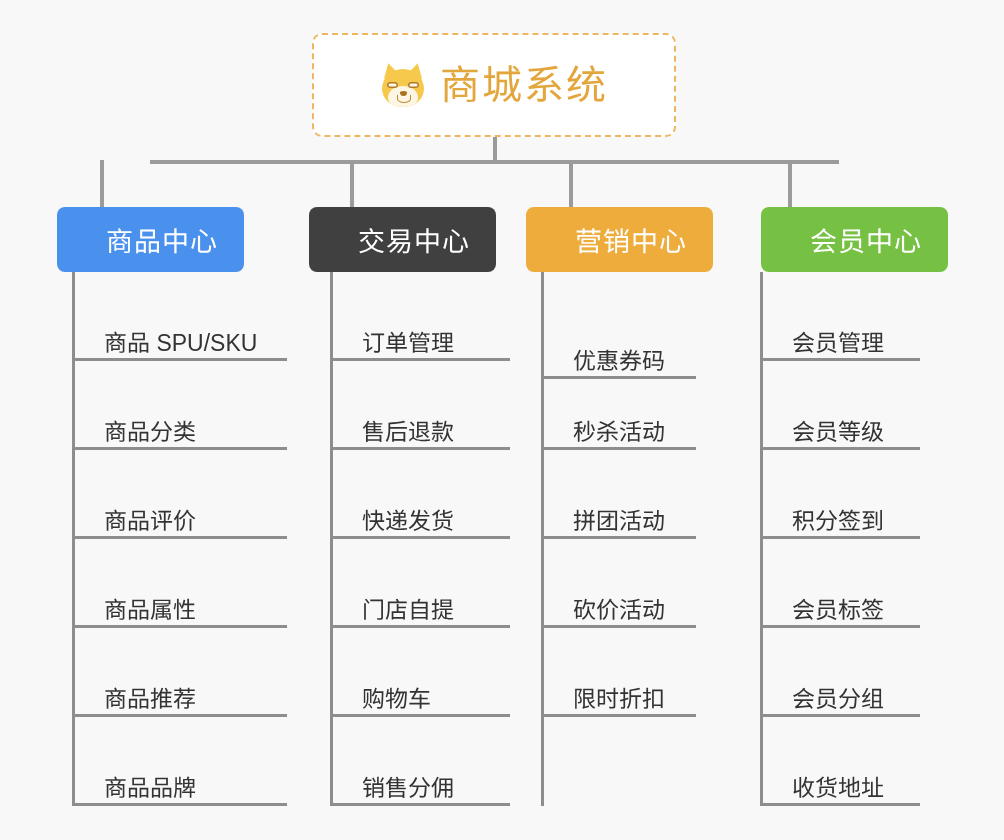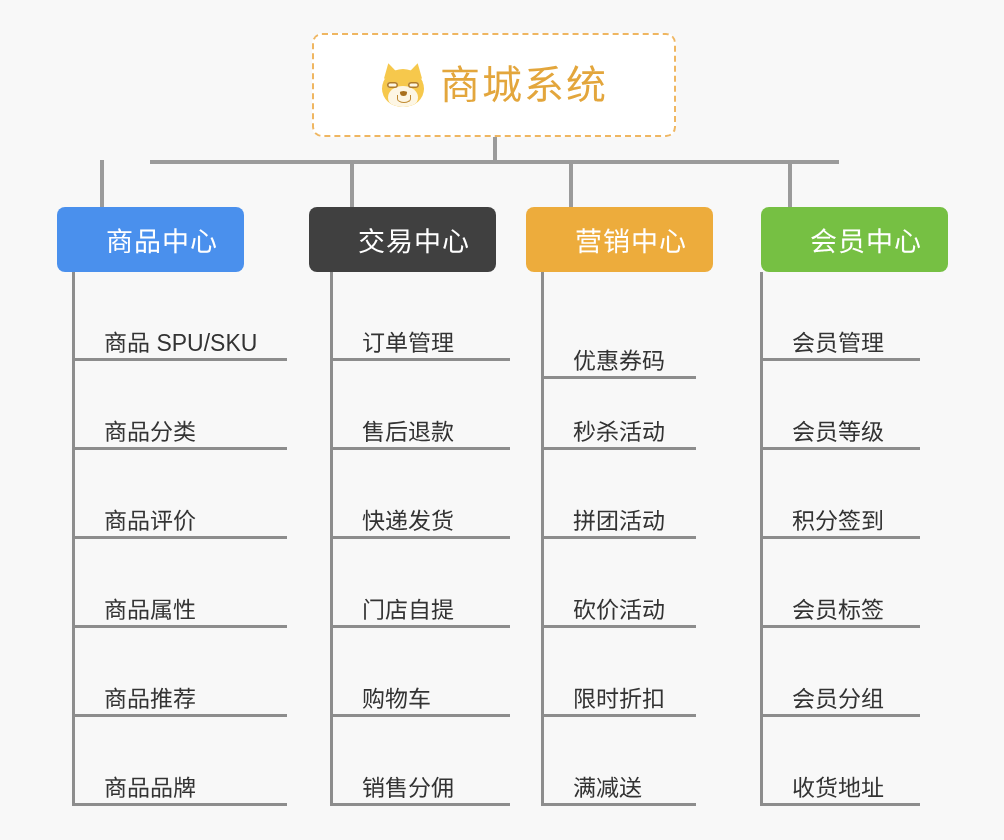--- a/index.html
+++ b/index.html
@@ -300,24 +300,20 @@
           <span class="item-rule" style="width: 155px;"></span>
         </div>
         <div class="item" style="top: 267px;">
           <span class="item-label">砍价活动</span>
           <span class="item-rule" style="width: 155px;"></span>
         </div>
         <div class="item" style="top: 356px;">
           <span class="item-label">限时折扣</span>
           <span class="item-rule" style="width: 155px;"></span>
         </div>
-        <div class="item" style="top: 445px;">
-          <span class="item-label">满减送</span>
-          <span class="item-rule" style="width: 155px;"></span>
-        </div>
       </div>
       <div class="conn conn-drop" style="left: 788px;"></div>
       <div class="branch-box" style="left: 745px; background: rgb(118, 192, 67); margin-left: 16px;">
         <span>会员中心</span>
       </div>
       <div class="column" style="left: 760px; height: 534px;">
         <div class="col-spine" style="height: 534px;"></div>
         <div class="item" style="top: 0px;">
           <span class="item-label">会员管理</span>
           <span class="item-rule" style="width: 160px;"></span>

